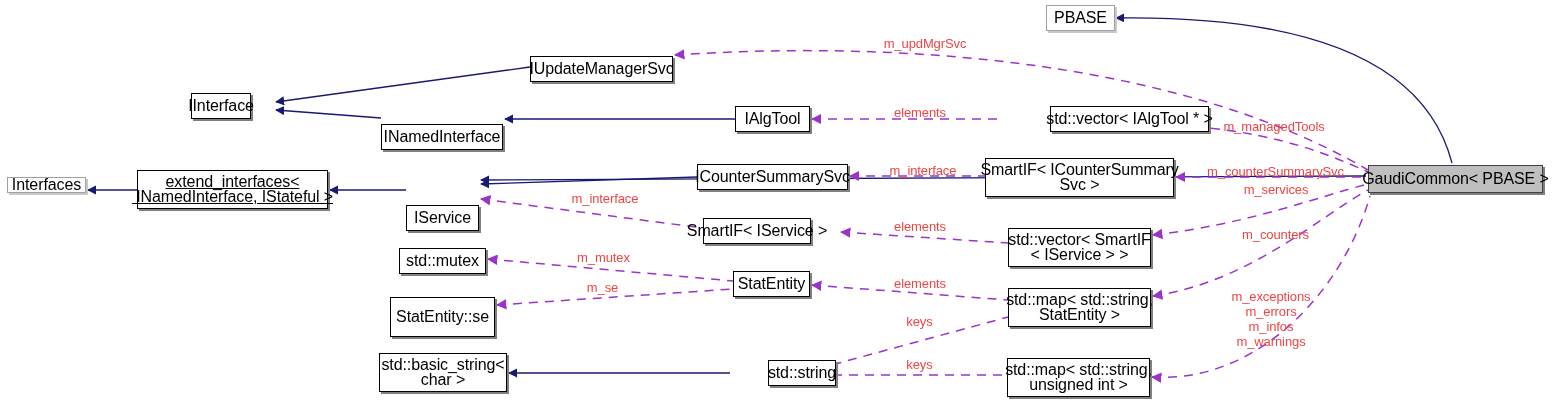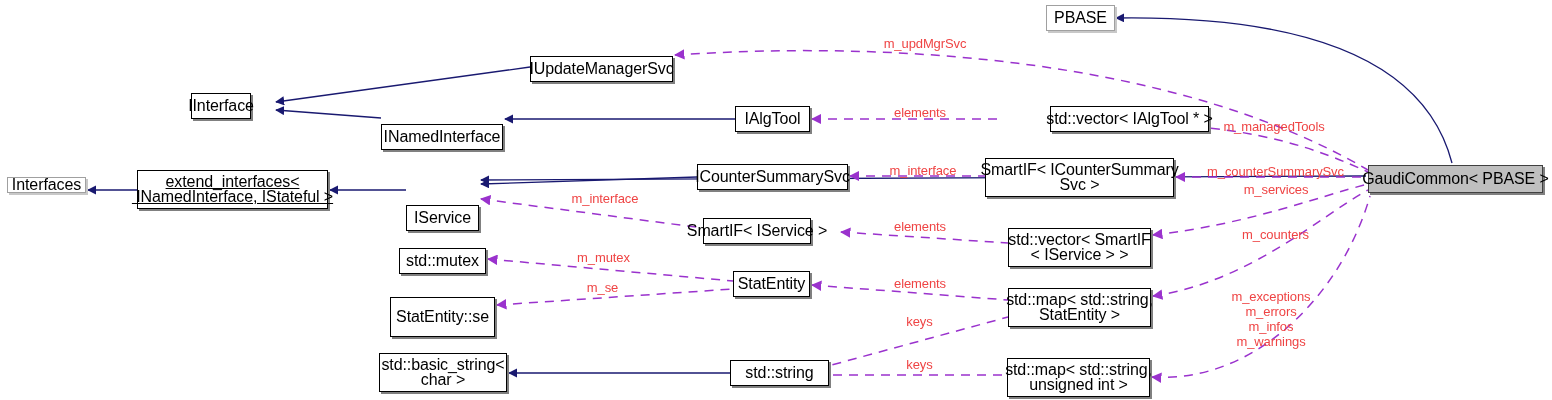--- a/index.html
+++ b/index.html
@@ -150,21 +150,21 @@
       <div class="node shadow" style="left: 703px; top: 218px; width: 108px; height: 26px;">SmartIF&lt; IService &gt;</div>
       <div class="node shadow" style="left: 1008px; top: 228px; width: 143px; height: 39px;">std::vector&lt; SmartIF
 &lt; IService &gt; &gt;</div>
       <div class="node shadow" style="left: 399px; top: 248px; width: 87px; height: 26px;">std::mutex</div>
       <div class="node shadow" style="left: 733px; top: 271px; width: 77px; height: 26px;">StatEntity</div>
       <div class="node shadow" style="left: 1008px; top: 288px; width: 143px; height: 39px;">std::map&lt; std::string,
 StatEntity &gt;</div>
       <div class="node shadow" style="left: 390px; top: 297px; width: 105px; height: 40px;">StatEntity::se</div>
       <div class="node shadow" style="left: 379px; top: 353px; width: 128px; height: 39px;">std::basic_string&lt;
 char &gt;</div>
-      <div class="node shadow" style="left: 730px; top: 360px; width: 99px; height: 26px;">std::string</div>
+      <div class="node shadow" style="left: 768px; top: 360px; width: 68px; height: 26px;">std::string</div>
       <div class="node shadow" style="left: 1007px; top: 358px; width: 143px; height: 39px;">std::map&lt; std::string,
 unsigned int &gt;</div>
       <div class="node current" style="left: 1368px; top: 165px; width: 175px; height: 28px;">GaudiCommon&lt; PBASE &gt;</div>
     </div>
 
   <div id="edge-label-layer">
       <div class="edge-label" style="left: 876px; top: 36px; width: 98px;">m_updMgrSvc</div>
       <div class="edge-label" style="left: 890px; top: 105px; width: 60px;">elements</div>
       <div class="edge-label" style="left: 1219px; top: 119px; width: 110px;">m_managedTools</div>
       <div class="edge-label" style="left: 884px; top: 163px; width: 78px;">m_interface</div>

